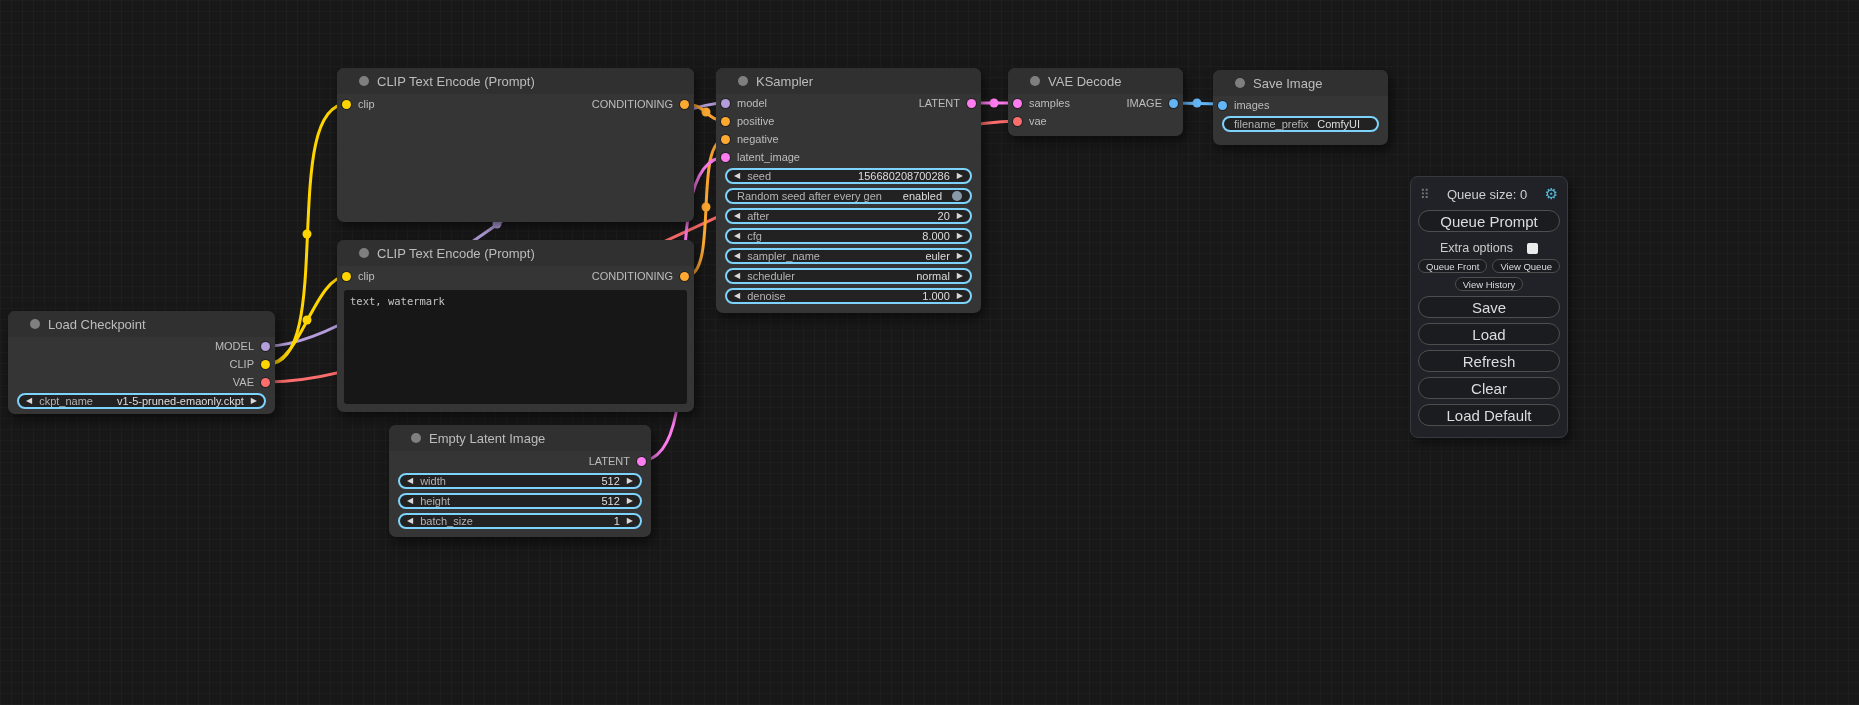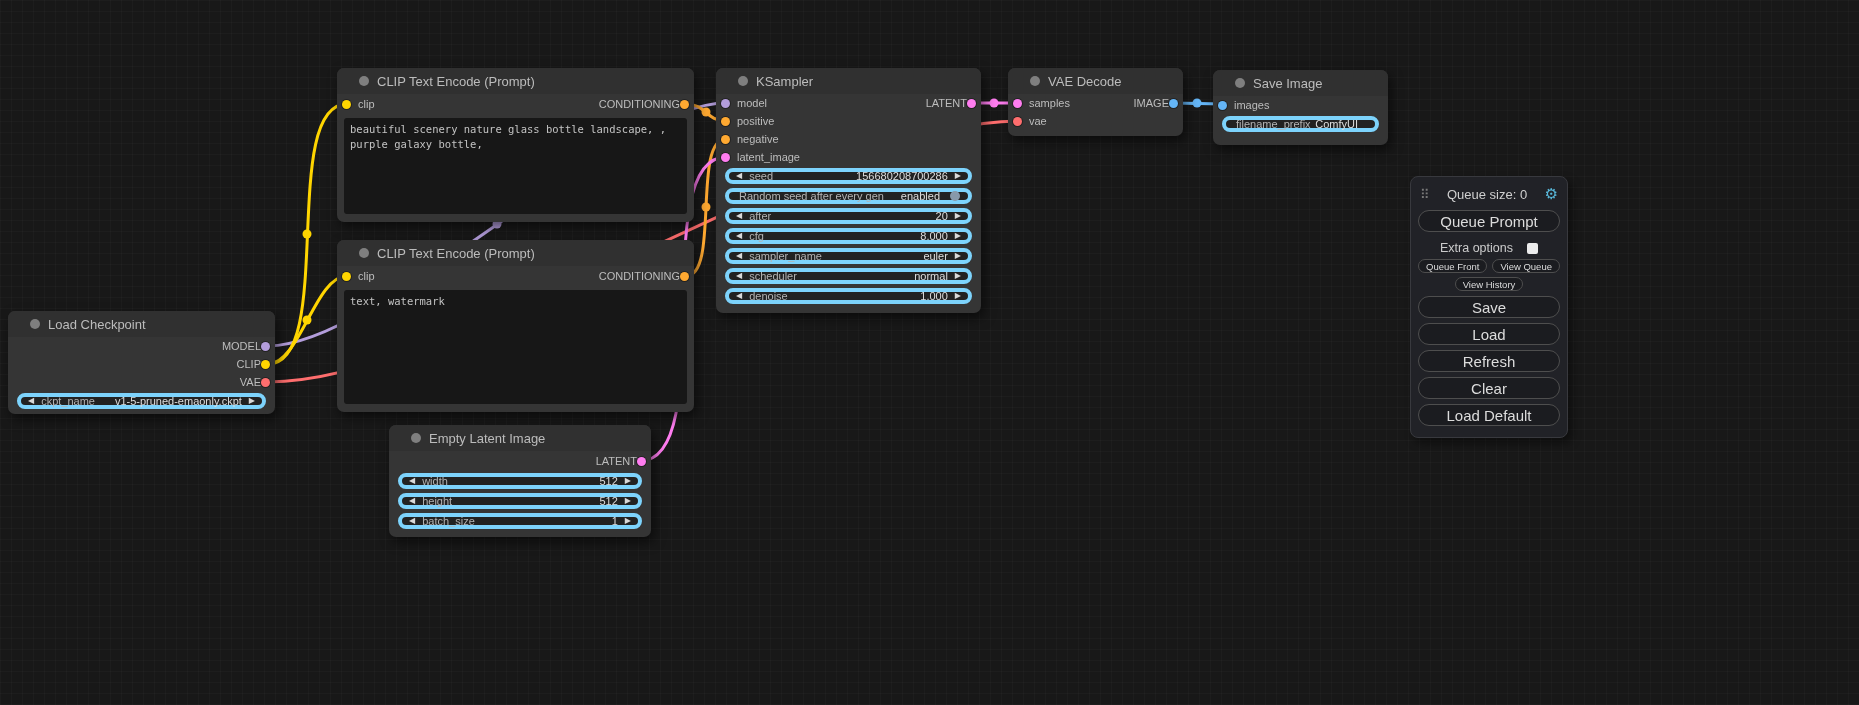--- a/index.html
+++ b/index.html
@@ -25,25 +25,25 @@
     flex:none; display:flex; align-items:center; gap:8px; height:26px;
     padding:0 22px; background:#303030; border-radius:7px 7px 0 0;
     color:#bcbcbc; font-size:13px; white-space:nowrap;
   }
   .tdot { width:10px; height:10px; border-radius:50%; flex:none; }
   .slot-row { display:flex; align-items:center; height:18px; font-size:11px; color:#bdbdbd; }
   .slot-row.h20 { height:20px; }
   .slot-row.both { justify-content:space-between; }
   .slot-row.out-only { justify-content:flex-end; }
   .slot-in { display:flex; align-items:center; gap:7px; padding-left:5px; }
-  .slot-out { display:flex; align-items:center; padding-right:5px; }
+  .slot-out { display:flex; align-items:center; gap:7px; padding-right:5px; }
   .dot { width:9px; height:9px; border-radius:50%; flex:none; box-shadow:0 0 0 1px rgba(0,0,0,.35); }
   .widget {
     flex:none; height:16px; margin:2px 9px; background:#222222;
-    border:4px solid #7dd3fc; border-radius:9px;
+    border:2px solid #7dd3fc; border-radius:9px;
     display:flex; align-items:center; padding:0 7px; font-size:11px;
     white-space:nowrap; cursor:pointer;
   }
   .widget .arrow { font-size:8px; color:#d8d8d8; line-height:1; }
   .widget .wname { margin-left:7px; color:#b3b3b3; }
   .widget .wval { margin-left:auto; margin-right:7px; color:#dddddd; }
   .widget.no-arrows .wname { margin-left:3px; }
   .widget.no-arrows .wval { margin-right:10px; }
   .toggle-dot { width:10px; height:10px; border-radius:50%; flex:none; margin-right:1px; }
   .prompt-text {
@@ -138,21 +138,20 @@
   <div class="slot-row both h20">
     <span class="slot-in">
       <span class="dot" style="background-color: rgb(255, 213, 0);"></span>
       <span>clip</span>
     </span>
     <span class="slot-out">
       <span>CONDITIONING</span>
       <span class="dot" style="background-color: rgb(255, 169, 49);"></span>
     </span>
   </div>
-  <div class="prompt-text">beautiful scenery nature glass bottle landscape, , purple galaxy bottle,</div>
 </div>
 
 <div class="node" style="left:337px;top:240px;width:357px;height:172px;">
   <div class="node-title">
     <span class="tdot" style="background-color: rgb(127, 127, 127);"></span>
     <span>CLIP Text Encode (Prompt)</span>
   </div>
   <div class="slot-row both h20">
     <span class="slot-in">
       <span class="dot" style="background-color: rgb(255, 213, 0);"></span>

